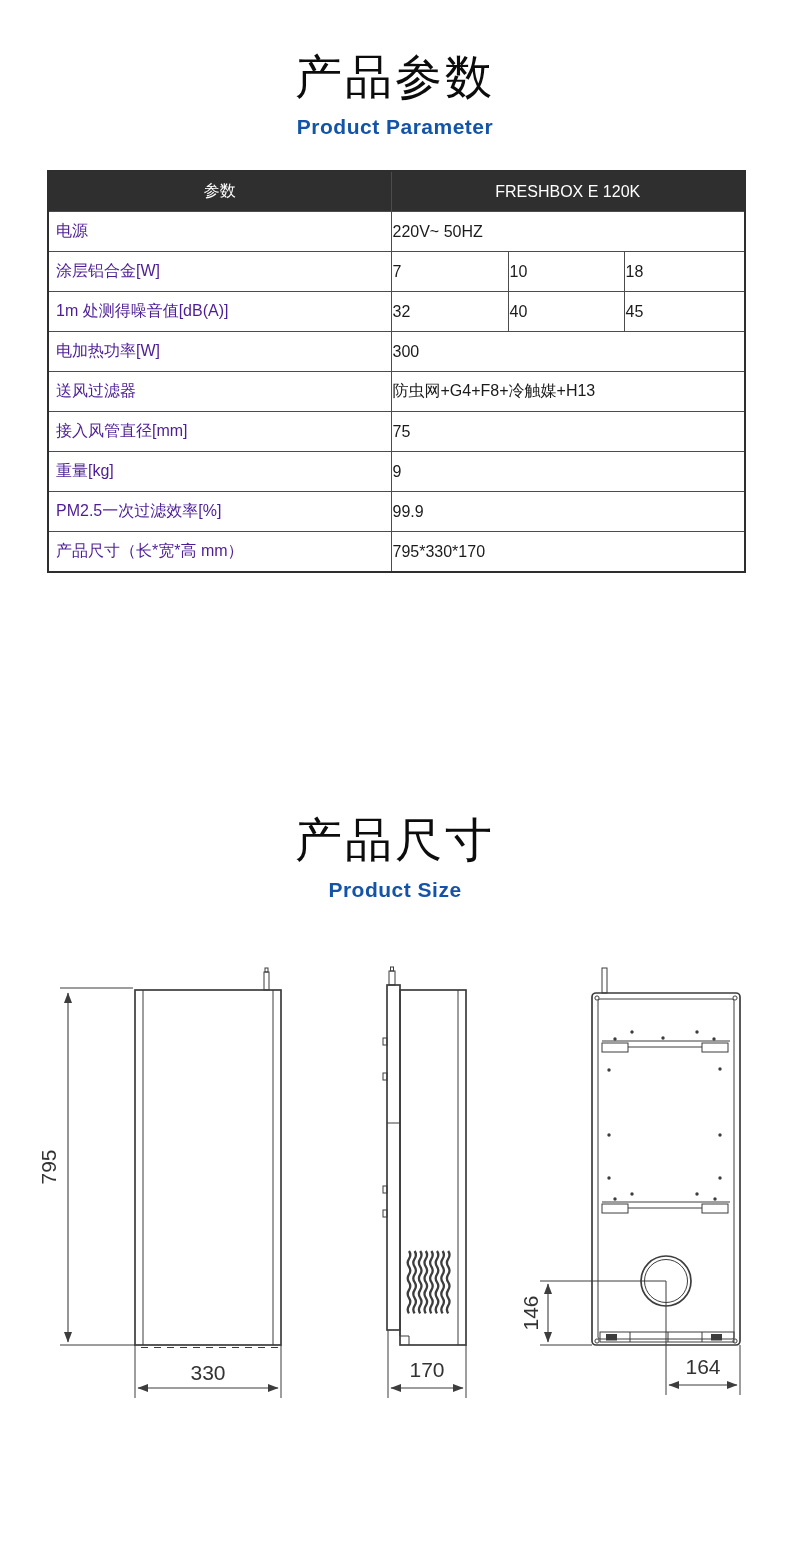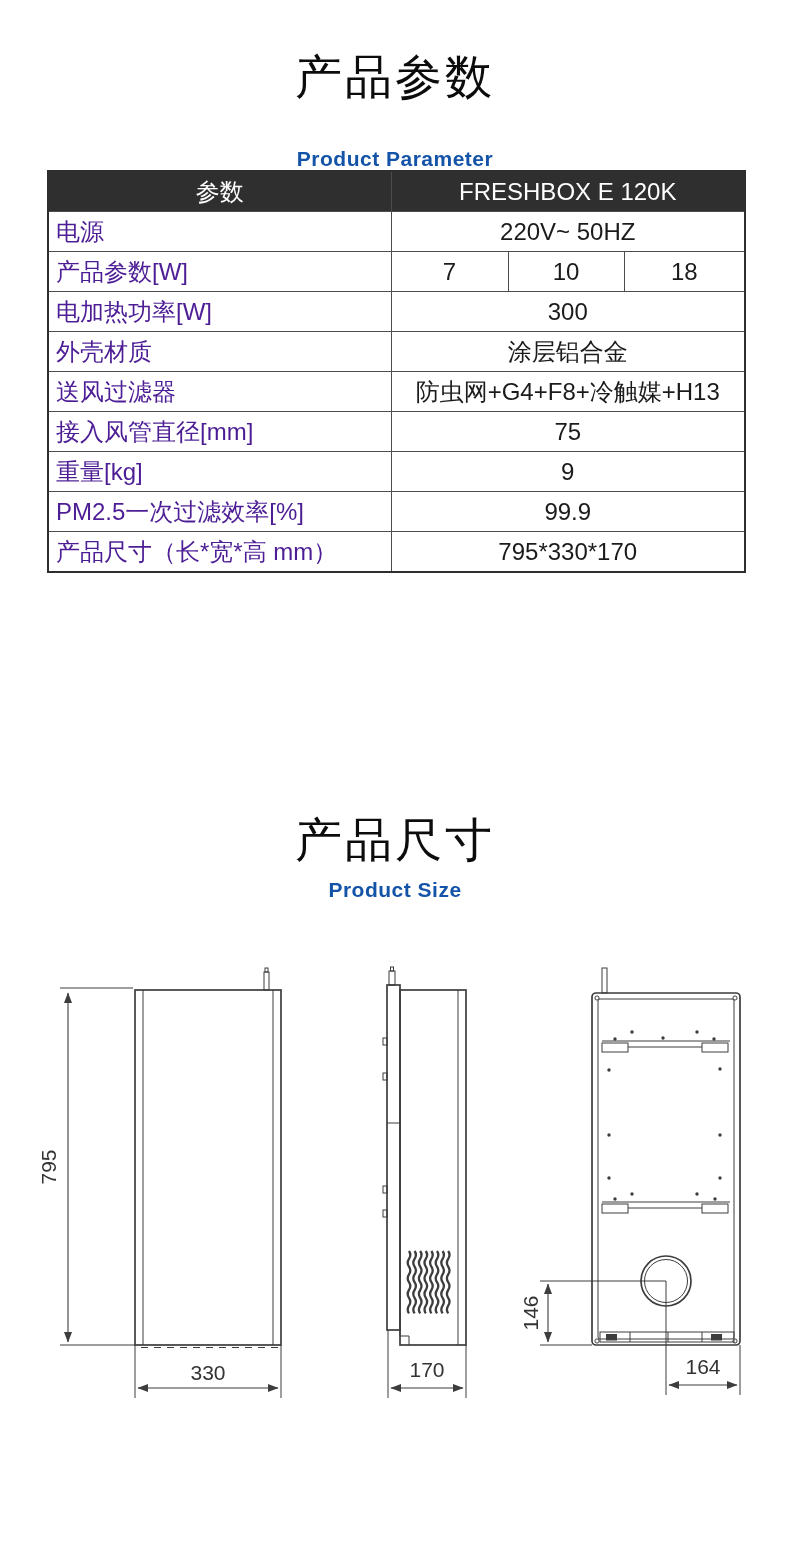--- a/index.html
+++ b/index.html
@@ -10,38 +10,38 @@
   }
   .sec-title{
     position:absolute;left:0;width:790px;text-align:center;
     font-size:47px;font-weight:500;color:#0c0c0c;letter-spacing:3px;line-height:1;
   }
   .sec-sub{
     position:absolute;left:0;width:790px;text-align:center;
     font-size:21px;font-weight:bold;color:#1353a8;letter-spacing:0.5px;line-height:1;
   }
   #title-param{top:53px;}
-  #sub-param{top:116px;margin-top:32px;}
+  #sub-param{top:116px;}
   #title-size{top:816px;}
   #sub-size{top:879px;}
 
   table.spec{
     position:absolute;top:170px;left:47px;width:697px;
     border-collapse:collapse;table-layout:fixed;
     border:2px solid #2e2e2e;
   }
   table.spec th, table.spec td{
-    border:1px solid #4c4c4c;height:37px;font-size:24px;
+    border:1px solid #4c4c4c;height:37px;font-size:16px;
     overflow:hidden;white-space:nowrap;
   }
   table.spec thead th{
     background:#2f2f2f;color:#ffffff;font-weight:400;text-align:center;
   }
   td.lbl{text-align:left;padding:0 4px 0 7px;color:#4c1d95;}
-  td.val{text-align:center;color:#1b1b1b;}
+  td.val{color:#1b1b1b;}
 
   svg#drawings{position:absolute;top:955px;left:0;}
   .ol{fill:none;stroke:#3d3d3d;stroke-width:1.7;}
   .tl{fill:none;stroke:#3d3d3d;stroke-width:1;}
   .gl{fill:none;stroke:#3d3d3d;stroke-width:2.3;}
   .dl{fill:none;stroke:#3d3d3d;stroke-width:1.1;}
   .dot{fill:#3d3d3d;stroke:none;}
   .dt{fill:#333333;font-size:21px;font-family:"Liberation Sans","DejaVu Sans",sans-serif;}
 </style>
 </head>
@@ -62,32 +62,34 @@
       <th>参数</th>
       <th colspan="3">FRESHBOX E 120K</th>
     </tr>
   </thead>
   <tbody>
     <tr>
       <td class="lbl">电源</td>
       <td class="val" colspan="3">220V~ 50HZ</td>
     </tr>
     <tr>
-      <td class="lbl">产品参数[W]</td>
+      <td class="lbl">涂层铝合金[W]</td>
       <td class="val">7</td>
       <td class="val">10</td>
       <td class="val">18</td>
     </tr>
     <tr>
+      <td class="lbl">1m 处测得噪音值[dB(A)]</td>
+      <td class="val">32</td>
+      <td class="val">40</td>
+      <td class="val">45</td>
+    </tr>
+    <tr>
       <td class="lbl">电加热功率[W]</td>
       <td class="val" colspan="3">300</td>
-    </tr>
-    <tr>
-      <td class="lbl">外壳材质</td>
-      <td class="val" colspan="3">涂层铝合金</td>
     </tr>
     <tr>
       <td class="lbl">送风过滤器</td>
       <td class="val" colspan="3">防虫网+G4+F8+冷触媒+H13</td>
     </tr>
     <tr>
       <td class="lbl">接入风管直径[mm]</td>
       <td class="val" colspan="3">75</td>
     </tr>
     <tr>

